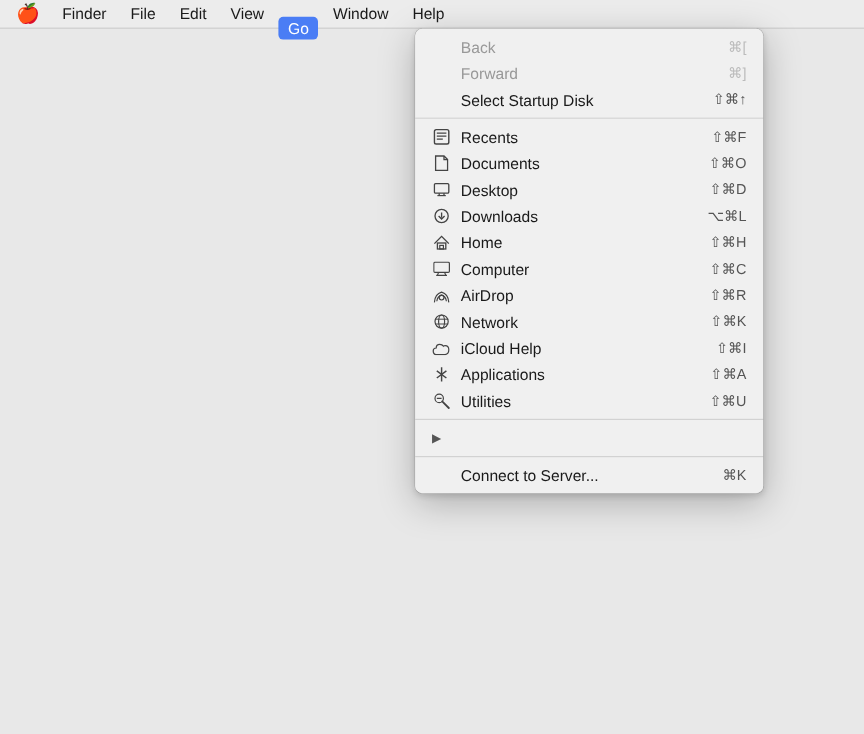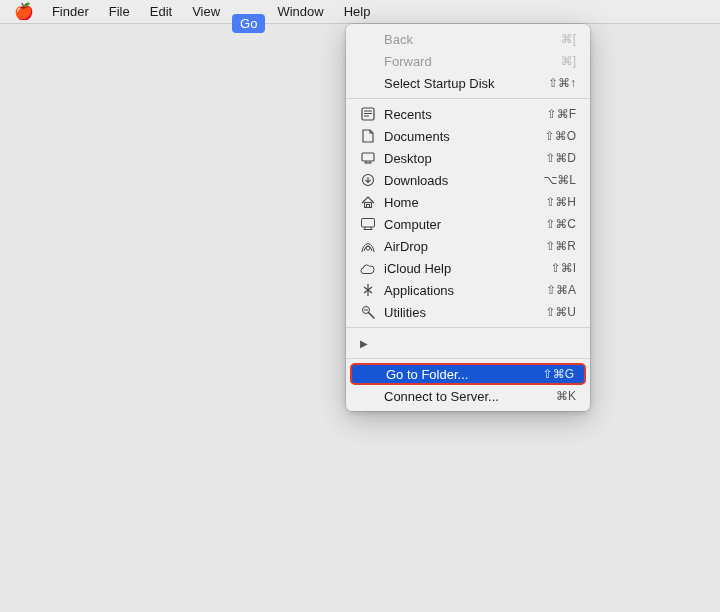--- a/index.html
+++ b/index.html
@@ -47,21 +47,21 @@
       background: #4a7df5;
       color: white;
       margin-top: 24px;
     }
 
     
     .dropdown {
       position: absolute;
       top: 24px;
       left: 346px;
-      width: 244px;
+      width: 290px;
       background: rgba(240,240,240,0.97);
       backdrop-filter: blur(20px);
       border-radius: 6px;
       box-shadow: 0 8px 30px rgba(0,0,0,0.25), 0 2px 6px rgba(0,0,0,0.15), 0 0 0 0.5px rgba(0,0,0,0.2);
       padding: 4px 0;
       z-index: 100;
     }
 
     .menu-item {
       display: flex;
@@ -262,20 +262,34 @@
           <circle cx="7" cy="9" r="2" stroke="#444" stroke-width="1"></circle>
           <path d="M3 12 Q3.5,8 7,7 Q10.5,8 11,12" stroke="#444" stroke-width="1" fill="none"></path>
           <path d="M1 13 Q1.5,6 7,4.5 Q12.5,6 13,13" stroke="#444" stroke-width="1" fill="none"></path>
         </svg>
       </span>
       <span>AirDrop</span>
     </div>
     <span class="menu-shortcut">⇧⌘R</span>
   </div>
 
+  <div class="menu-item">
+    <div class="menu-item-left">
+      <span class="menu-icon">
+        <svg width="14" height="14" viewBox="0 0 14 14" fill="none">
+          <circle cx="7" cy="7" r="5.5" stroke="#444" stroke-width="1"></circle>
+          <ellipse cx="7" cy="7" rx="2.5" ry="5.5" stroke="#444" stroke-width="1"></ellipse>
+          <line x1="1.5" y1="5" x2="12.5" y2="5" stroke="#444" stroke-width="0.8"></line>
+          <line x1="1.5" y1="9" x2="12.5" y2="9" stroke="#444" stroke-width="0.8"></line>
+        </svg>
+      </span>
+      <span>Network</span>
+    </div>
+    <span class="menu-shortcut">⇧⌘K</span>
+  </div>
 
   <div class="menu-item">
     <div class="menu-item-left">
       <span class="menu-icon">
         <svg width="16" height="11" viewBox="0 0 16 11" fill="none">
           <path d="M3 10.5 Q1,10 1,7.5 Q1,5 3.5,5 Q3.5,2 6.5,2 Q8.5,2 9.5,3.5 Q10,3 11,3 Q14,3 14,6.5 Q14,10 11,10.5Z" stroke="#444" stroke-width="1" fill="none"></path>
         </svg>
       </span>
       <span>iCloud Help</span>
     </div>
@@ -311,27 +325,20 @@
   </div>
 
   <div class="menu-separator"></div>
 
   <div class="menu-item">
     <span class="menu-shortcut menu-item-arrow">▶</span>
   </div>
 
   <div class="menu-separator"></div>
 
-  <div class="menu-item highlighted-outline">
-    <div class="menu-item-left">
-      <span class="menu-icon"></span>
-      <span>Go to Folder...</span>
-    </div>
-    <span class="menu-shortcut">⇧⌘G</span>
-  </div>
 
   <div class="menu-item">
     <div class="menu-item-left">
       <span class="menu-icon"></span>
       <span>Connect to Server...</span>
     </div>
     <span class="menu-shortcut">⌘K</span>
   </div>
 
 </div>

